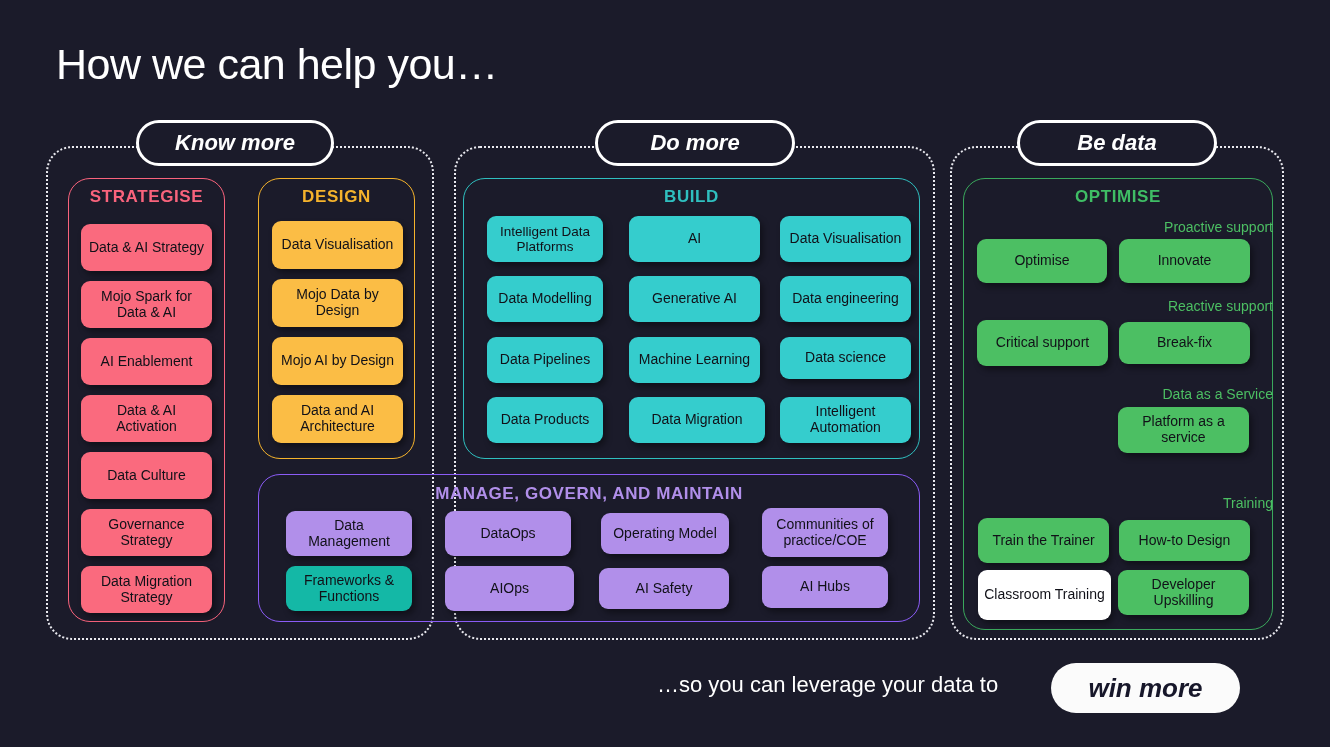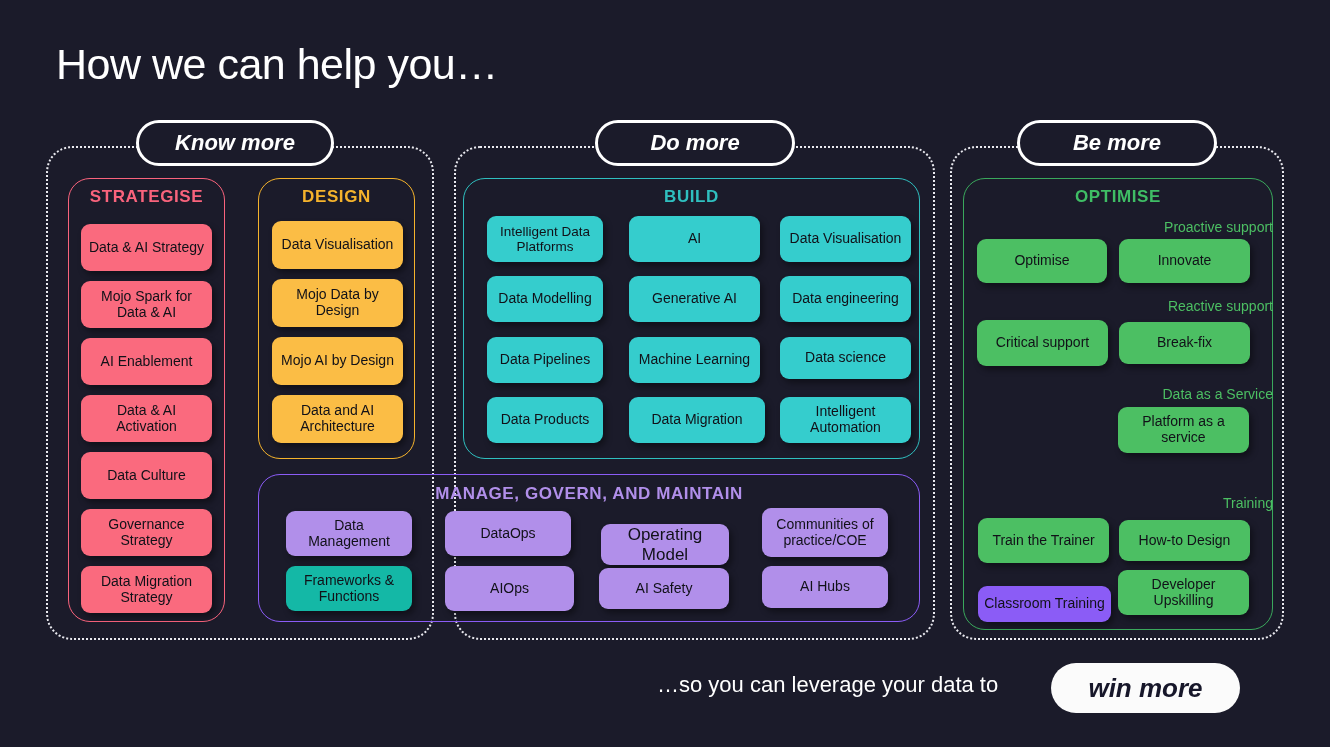--- a/index.html
+++ b/index.html
@@ -100,21 +100,21 @@
   <div class="notch" style="left:597px; top:142px; width:196px;"></div>
   <div class="notch" style="left:1019px; top:142px; width:196px;"></div>
 
   <div class="phase-pill" style="left:136px; top:120px; width:198px; height:46px; font-size:22px;">
     <span>Know more</span>
   </div>
   <div class="phase-pill" style="left:595px; top:120px; width:200px; height:46px; font-size:22px;">
     <span>Do more</span>
   </div>
   <div class="phase-pill" style="left:1017px; top:120px; width:200px; height:46px; font-size:22px;">
-    <span>Be more</span>
+    <span>Be data</span>
   </div>
 
   <div class="panel" style="left:68px; top:178px; width:157px; height:444px; border-color:#f9637c;">
     <div class="panel-title" style="top:8px; font-size:17px; color:#f9637c;">STRATEGISE</div>
   </div>
   <div class="chip" style="left:81px; top:224px; width:131px; height:47px; background:#fa6a7e; font-size:14px;">Data &amp; AI Strategy</div>
   <div class="chip" style="left:81px; top:281px; width:131px; height:47px; background:#fa6a7e; font-size:14px;">Mojo Spark for Data &amp; AI</div>
   <div class="chip" style="left:81px; top:338px; width:131px; height:47px; background:#fa6a7e; font-size:14px;">AI Enablement</div>
   <div class="chip" style="left:81px; top:395px; width:131px; height:47px; background:#fa6a7e; font-size:14px;">Data &amp; AI Activation</div>
   <div class="chip" style="left:81px; top:452px; width:131px; height:47px; background:#fa6a7e; font-size:14px;">Data Culture</div>
@@ -147,21 +147,21 @@
 
   <div class="chip" style="left:487px; top:397px; width:116px; height:46px; background:#35cdcd; font-size:14px;">Data Products</div>
   <div class="chip" style="left:629px; top:397px; width:136px; height:46px; background:#35cdcd; font-size:14px;">Data Migration</div>
   <div class="chip" style="left:780px; top:397px; width:131px; height:46px; background:#35cdcd; font-size:14px;">Intelligent Automation</div>
 
   <div class="panel" style="left:258px; top:474px; width:662px; height:148px; border-color:#8b5cf6;">
     <div class="panel-title" style="top:9px; font-size:17px; color:#b18fea;">MANAGE, GOVERN, AND MAINTAIN</div>
   </div>
   <div class="chip" style="left:286px; top:511px; width:126px; height:45px; background:#b18fea; font-size:14px;">Data Management</div>
   <div class="chip" style="left:445px; top:511px; width:126px; height:45px; background:#b18fea; font-size:14px;">DataOps</div>
-  <div class="chip" style="left:601px; top:524px; width:128px; height:41px; background:#b18fea; font-size:17px;">Operating Model</div>
+  <div class="chip" style="left:601px; top:513px; width:128px; height:41px; background:#b18fea; font-size:14px;">Operating Model</div>
   <div class="chip" style="left:762px; top:508px; width:126px; height:49px; background:#b18fea; font-size:14px;">Communities of practice/COE</div>
   <div class="chip" style="left:286px; top:566px; width:126px; height:45px; background:#14b8a6; font-size:14px;">Frameworks &amp; Functions</div>
   <div class="chip" style="left:445px; top:566px; width:129px; height:45px; background:#b18fea; font-size:14px;">AIOps</div>
   <div class="chip" style="left:599px; top:568px; width:130px; height:41px; background:#b18fea; font-size:14px;">AI Safety</div>
   <div class="chip" style="left:762px; top:566px; width:126px; height:42px; background:#b18fea; font-size:14px;">AI Hubs</div>
 
   <div class="panel" style="left:963px; top:178px; width:310px; height:452px; border-color:#3aa85c;">
     <div class="panel-title" style="top:8px; font-size:17px; color:#3fbd65;">OPTIMISE</div>
   </div>
 
@@ -172,21 +172,21 @@
   <div class="subhead" style="left:963px; top:298px; width:310px; color:#4cbf63;">Reactive support</div>
   <div class="chip" style="left:977px; top:320px; width:131px; height:46px; background:#4cbf63; font-size:14px;">Critical support</div>
   <div class="chip" style="left:1119px; top:322px; width:131px; height:42px; background:#4cbf63; font-size:14px;">Break-fix</div>
 
   <div class="subhead" style="left:963px; top:386px; width:310px; color:#4cbf63;">Data as a Service</div>
   <div class="chip" style="left:1118px; top:407px; width:131px; height:46px; background:#4cbf63; font-size:14px;">Platform as a service</div>
 
   <div class="subhead" style="left:963px; top:495px; width:310px; color:#4cbf63;">Training</div>
   <div class="chip" style="left:978px; top:518px; width:131px; height:45px; background:#4cbf63; font-size:14px;">Train the Trainer</div>
   <div class="chip" style="left:1119px; top:520px; width:131px; height:41px; background:#4cbf63; font-size:14px;">How-to Design</div>
-  <div class="chip" style="left:978px; top:586px; width:133px; height:36px; background:#8b5cf6; font-size:14px;">Classroom Training</div>
+  <div class="chip" style="left:978px; top:570px; width:133px; height:50px; background:#ffffff; font-size:14px;">Classroom Training</div>
   <div class="chip" style="left:1118px; top:570px; width:131px; height:45px; background:#4cbf63; font-size:14px;">Developer Upskilling</div>
 
   <div id="footer-text">…so you can leverage your data to</div>
   <div id="win-more-pill">
     <span>win more</span>
   </div>
 
 </div>
 
 </body></html>

